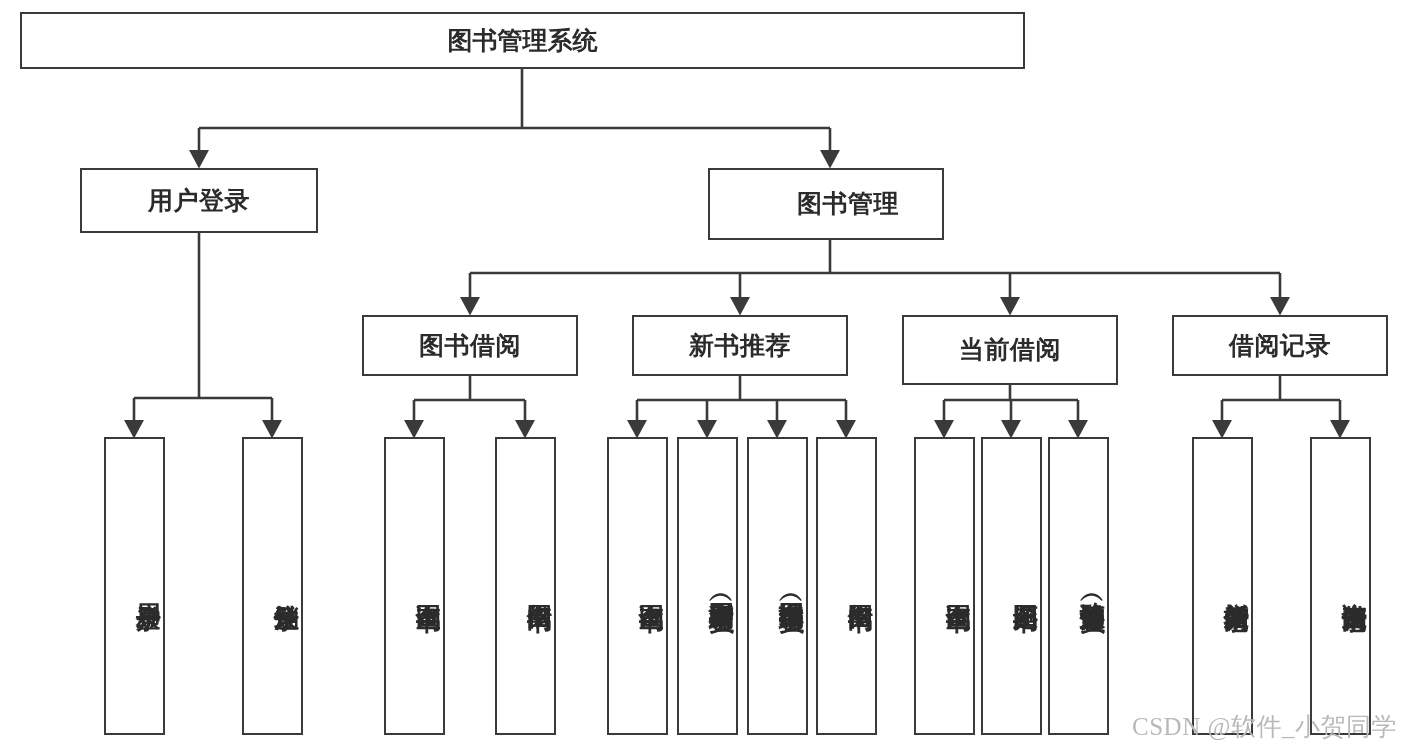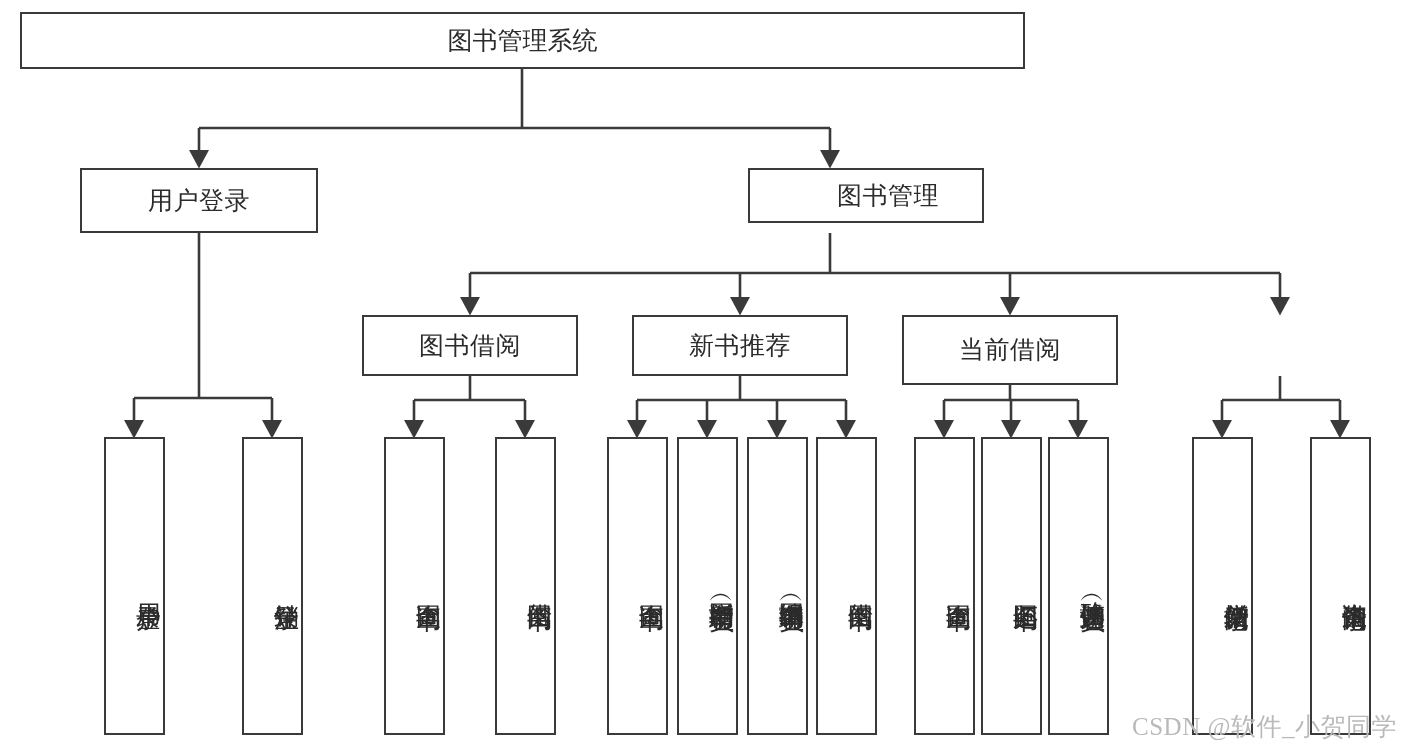--- a/index.html
+++ b/index.html
@@ -26,20 +26,21 @@
   }
   .node {
     position: absolute;
     box-sizing: border-box;
     background: #ffffff;
     border: 2.5px solid #3a3a3a;
     display: flex;
     align-items: center;
     justify-content: center;
     color: #2b2b2b;
+    font-weight: bold;
   }
   .node.horizontal {
     font-size: 25px;
     letter-spacing: 0.5px;
     line-height: 1.1;
   }
   .node.root {
     font-size: 25px;
   }
   .node.vertical {
@@ -128,36 +129,39 @@
   </svg>
 
   <div class="node root" style="left:20px; top:12px; width:1005px; height:57px;">
     <span class="label">图书管理系统</span>
   </div>
 
   <div class="node horizontal" style="left:80px; top:168px; width:238px; height:65px;">
     <span class="label">用户登录</span>
   </div>
 
-  <div class="node horizontal" style="left:748px; top:168px; width:236px; height:55px;padding-left:44px;">
+  <div class="node horizontal" style="left:708px; top:168px; width:236px; height:72px;padding-left:44px;">
     <span class="label">图书管理</span>
   </div>
 
   <div class="node horizontal" style="left:362px; top:315px; width:216px; height:61px;">
     <span class="label">图书借阅</span>
   </div>
 
   <div class="node horizontal" style="left:632px; top:315px; width:216px; height:61px;">
     <span class="label">新书推荐</span>
   </div>
 
   <div class="node horizontal" style="left:902px; top:315px; width:216px; height:70px;">
     <span class="label">当前借阅</span>
   </div>
 
+  <div class="node horizontal" style="left:1172px; top:315px; width:216px; height:61px;">
+    <span class="label">借阅记录</span>
+  </div>
 
   <div class="node vertical" style="left:104px; top:437px; width:61px; height:298px;">
     <span class="label">用户登录</span>
   </div>
 
   <div class="node vertical" style="left:242px; top:437px; width:61px; height:298px;">
     <span class="label">注销登录</span>
   </div>
 
   <div class="node vertical" style="left:384px; top:437px; width:61px; height:298px;">

